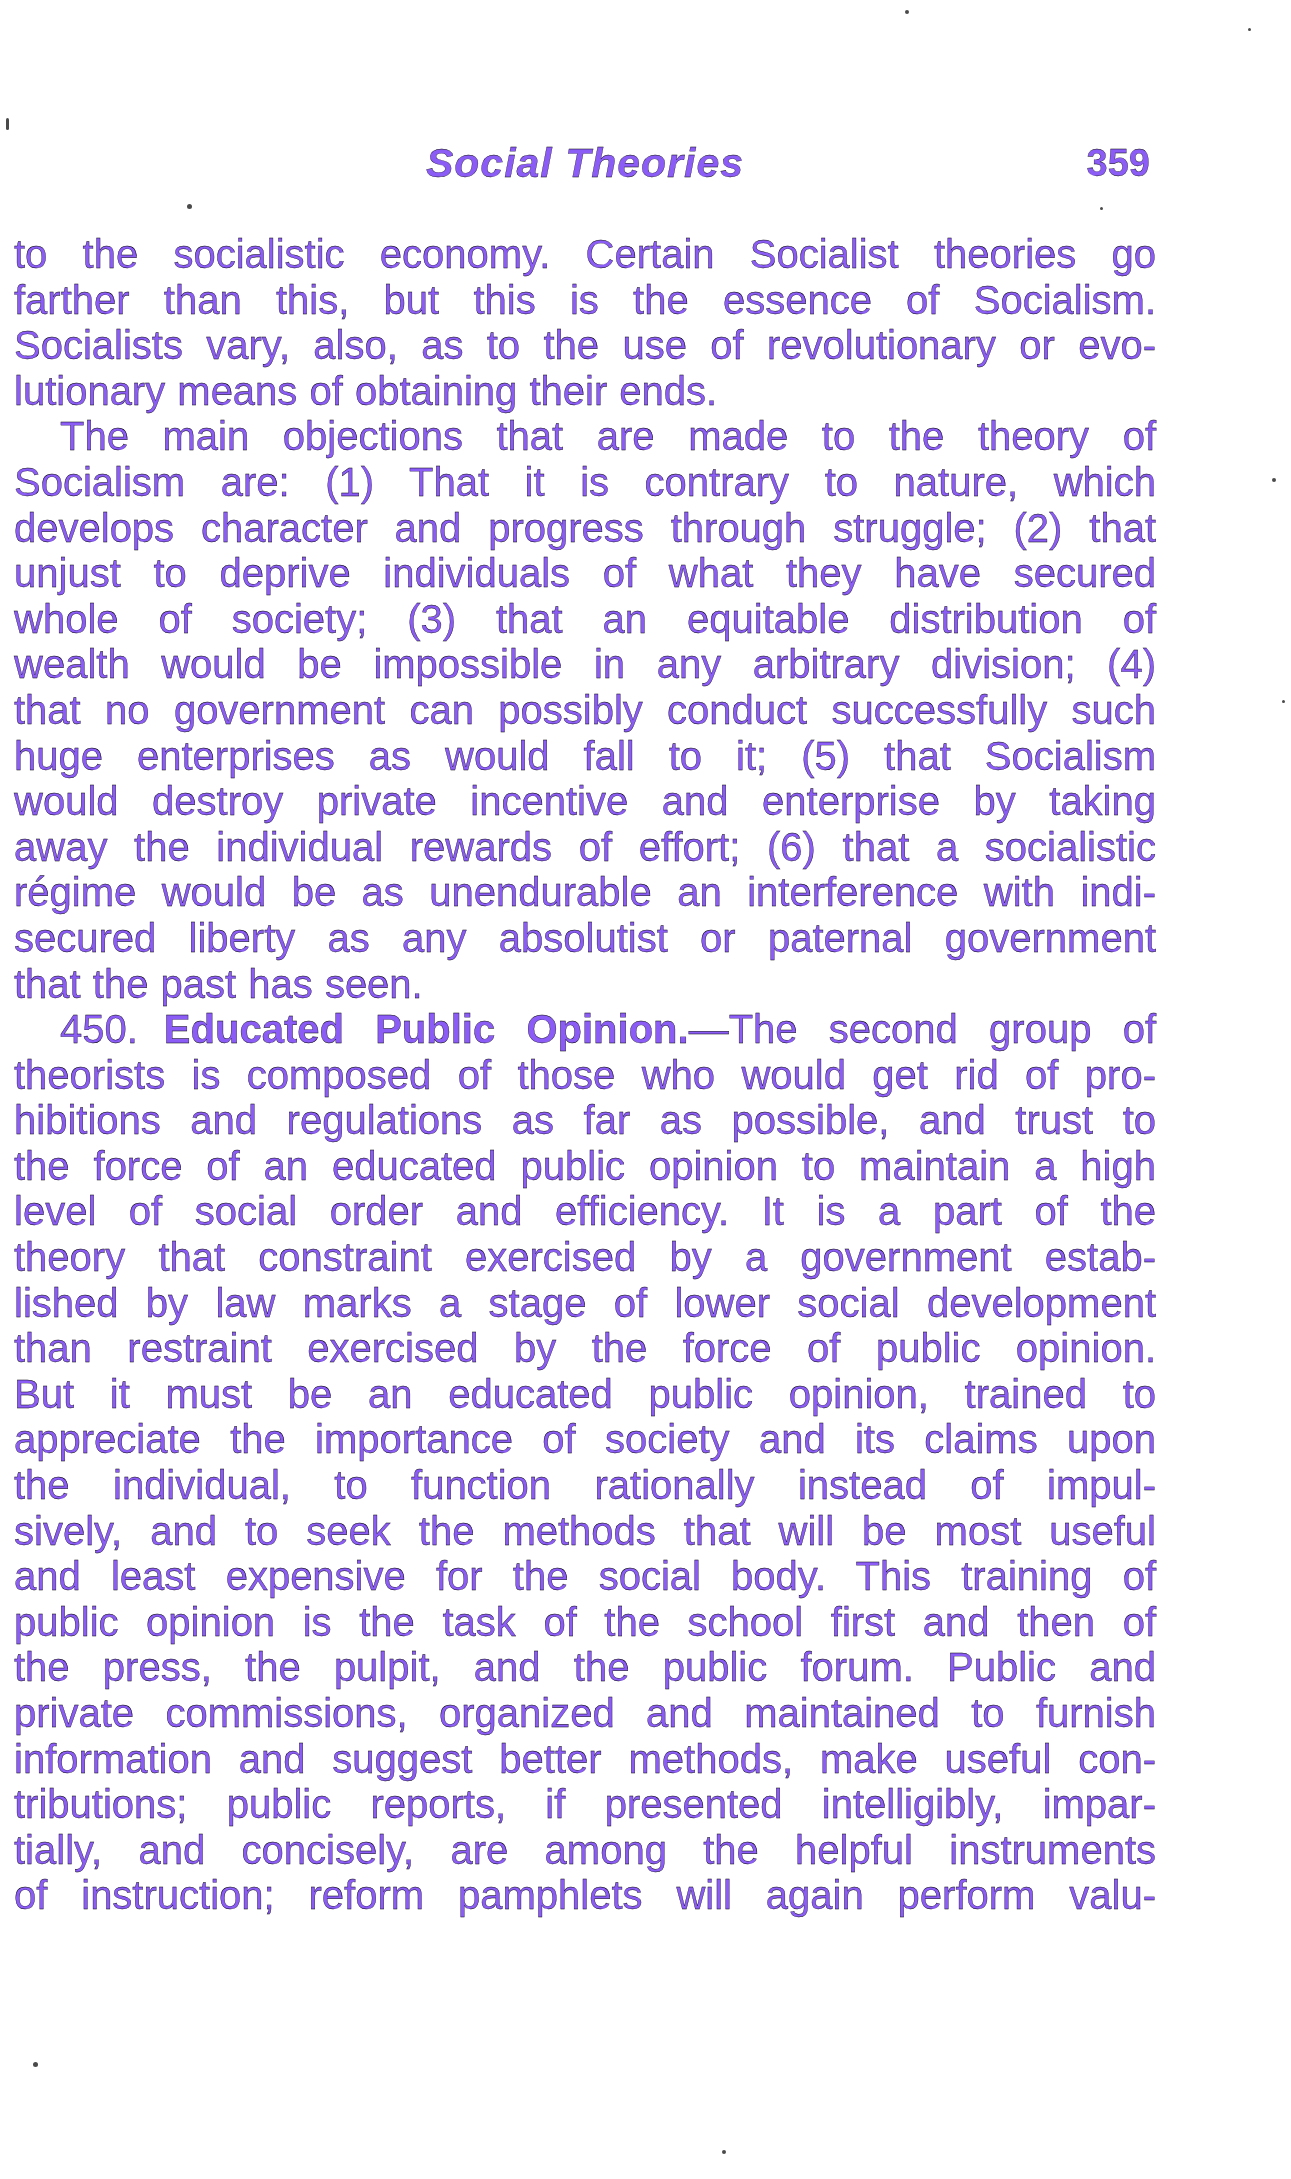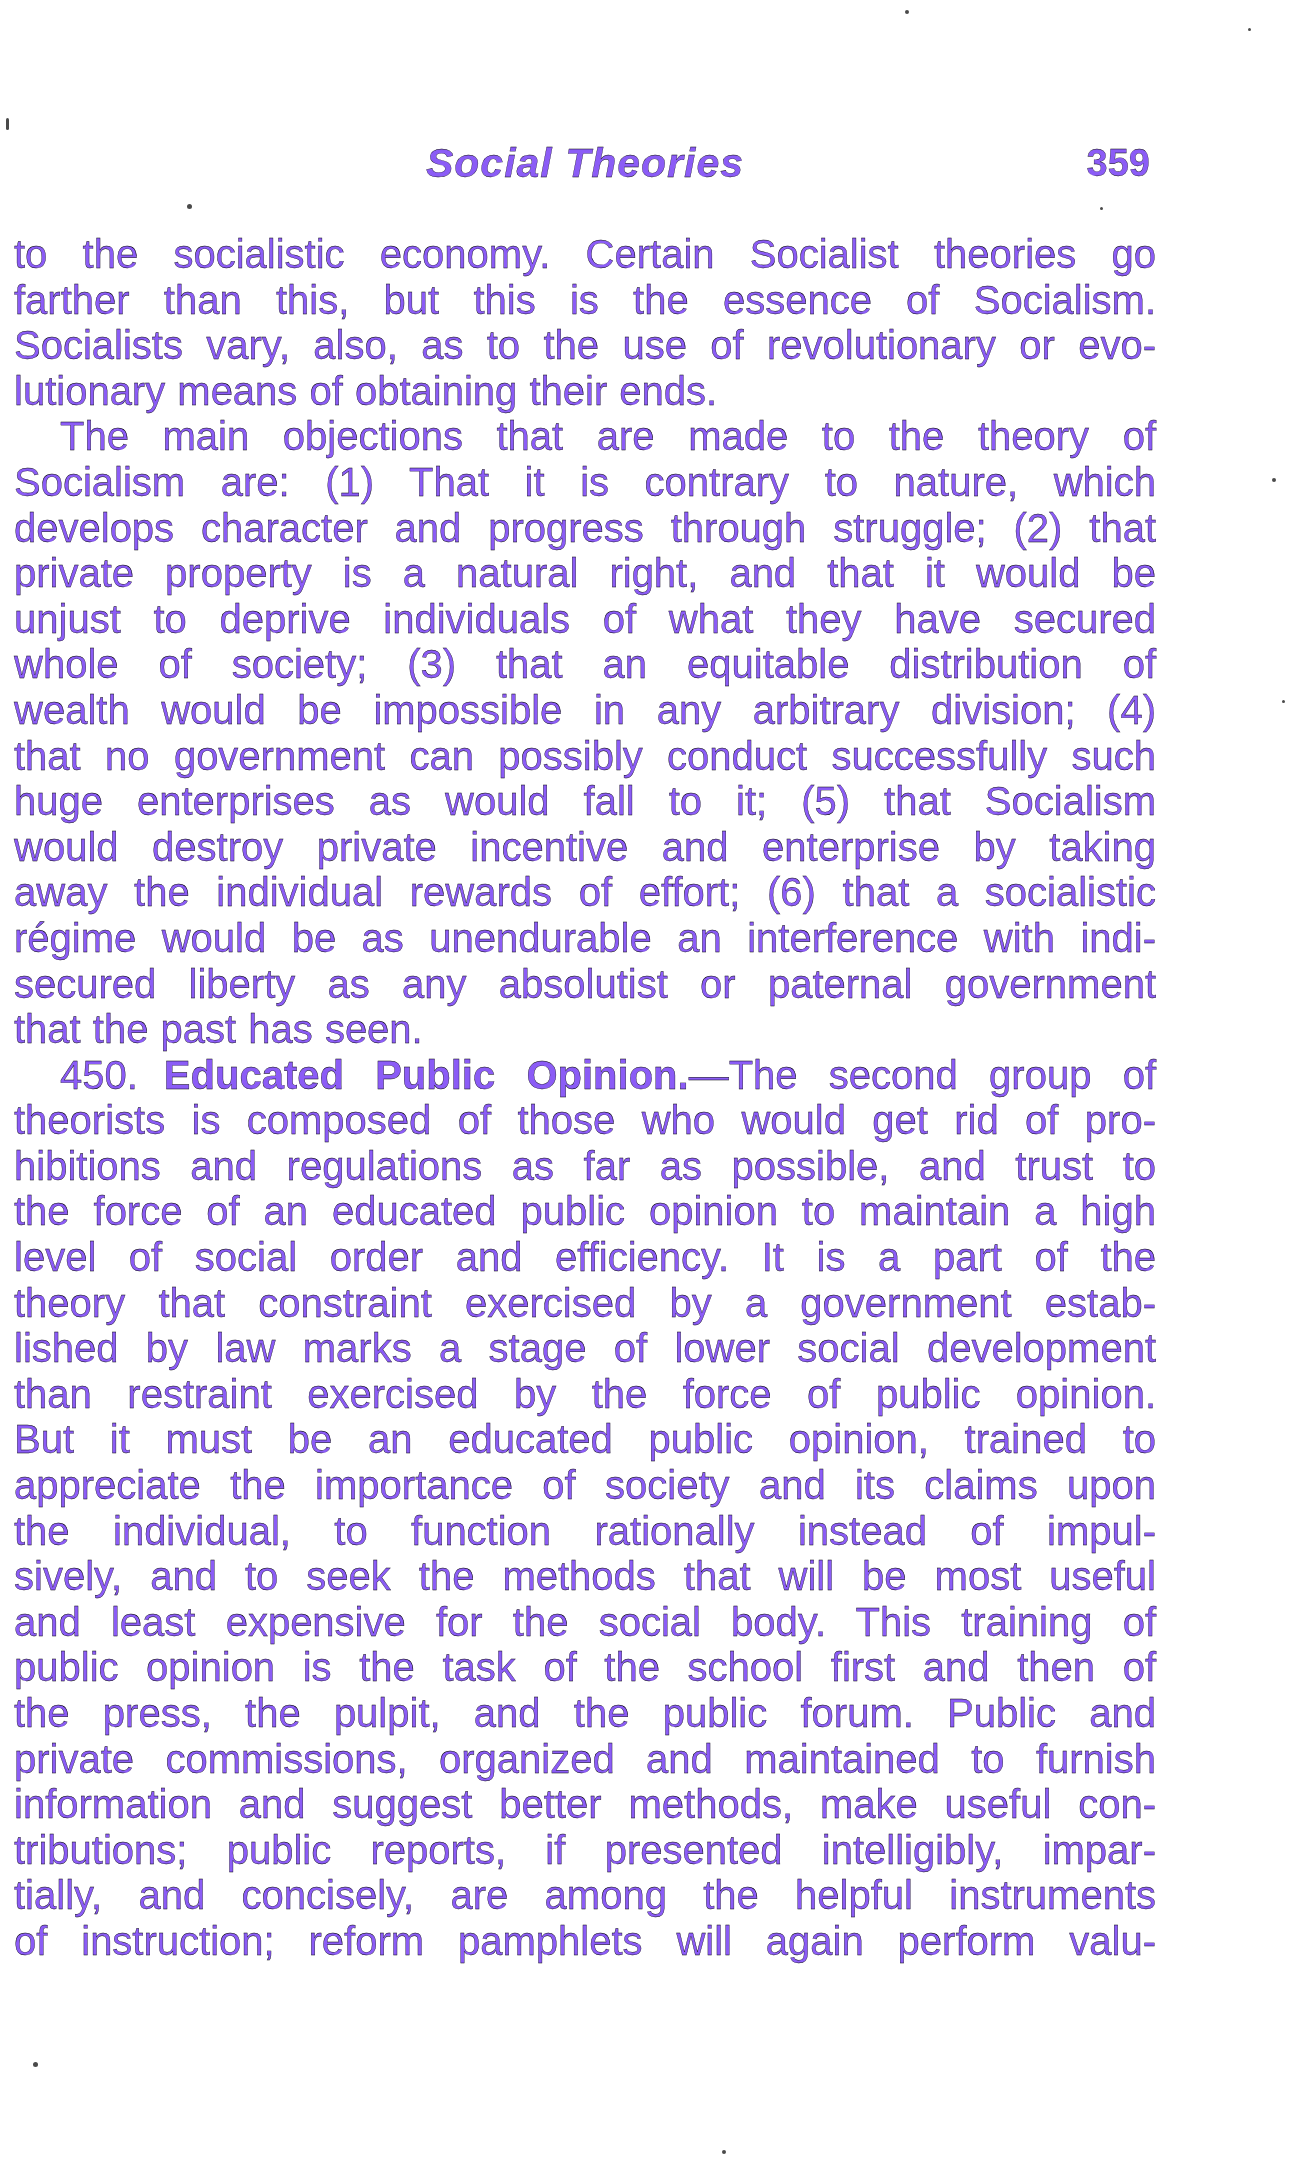--- a/index.html
+++ b/index.html
@@ -94,21 +94,20 @@
           <div class="line">to the socialistic economy. Certain Socialist theories go</div>
           <div class="line">farther than this, but this is the essence of Socialism.</div>
           <div class="line">Socialists vary, also, as to the use of revolutionary or evo-</div>
           <div class="line">lutionary means of obtaining their ends.</div>
         </div>
 
       <div class="para last-line-left indent-first">
           <div class="line">The main objections that are made to the theory of</div>
           <div class="line">Socialism are: (1) That it is contrary to nature, which</div>
           <div class="line">develops character and progress through struggle; (2) that</div>
-          <div class="line">private property is a natural right, and that it would be</div>
           <div class="line">unjust to deprive individuals of what they have secured</div>
           <div class="line">whole of society; (3) that an equitable distribution of</div>
           <div class="line">wealth would be impossible in any arbitrary division; (4)</div>
           <div class="line">that no government can possibly conduct successfully such</div>
           <div class="line">huge enterprises as would fall to it; (5) that Socialism</div>
           <div class="line">would destroy private incentive and enterprise by taking</div>
           <div class="line">away the individual rewards of effort; (6) that a socialistic</div>
           <div class="line">régime would be as unendurable an interference with indi-</div>
           <div class="line">secured liberty as any absolutist or paternal government</div>
           <div class="line">that the past has seen.</div>

